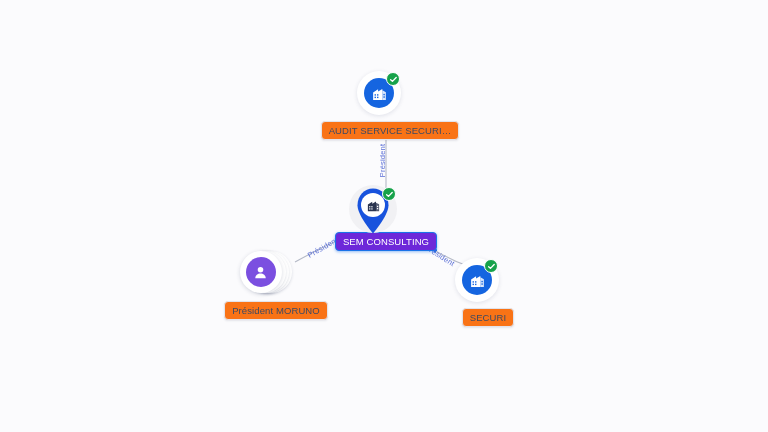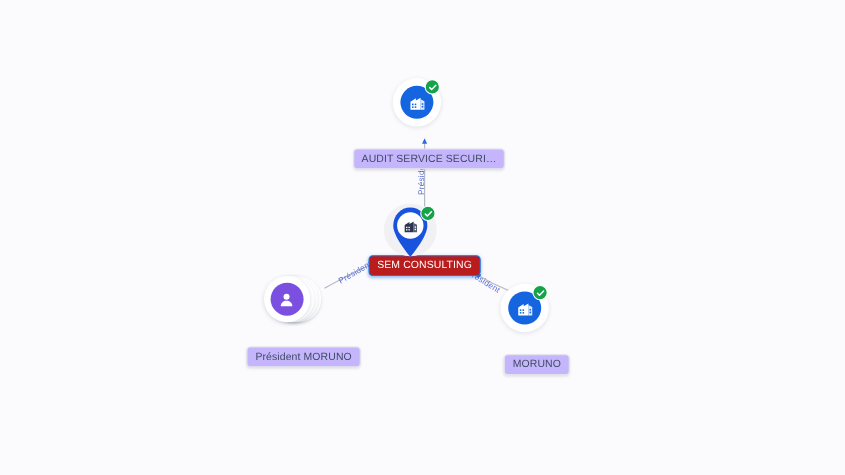--- a/index.html
+++ b/index.html
@@ -35,35 +35,35 @@
   
   .node {
     position: absolute;
     display: flex;
     flex-direction: column;
     align-items: center;
     width: 0;
   }
 
   .node-label {
-    margin-top: 20px;
+    margin-top: 6px;
     white-space: nowrap;
     font-size: 9.5px;
     letter-spacing: 0.1px;
     color: #3d4a63;
-    background: #c4b5fd;
+    background: #f97316;
     border: 1px solid #e2e3ea;
     border-radius: 4px;
     padding: 3px 7px 3px 7px;
     box-shadow: 0 1px 2px rgba(30, 40, 70, 0.10);
     line-height: 11px;
   }
 
   .node-label.selected {
-    background: #b91c1c;
+    background: #6d28d9;
     border-color: #1a73e8;
     color: #ffffff;
     font-weight: normal;
     box-shadow: 0 1px 3px rgba(26, 115, 232, 0.45);
   }
 
   
   .circle-node-art {
     position: relative;
     width: 44px;
@@ -311,16 +311,16 @@
           <rect x="17.5" y="12.5" width="2" height="2" fill="#1565e0"></rect>
           <rect x="17.5" y="16" width="2" height="2" fill="#1565e0"></rect>
         </svg>
       </div>
       <div class="check-badge">
         <svg width="9" height="9" viewBox="0 0 12 12" aria-hidden="true">
           <path d="M2.2 6.2 L4.6 8.5 L9.6 3.4" stroke="#ffffff" stroke-width="1.8" fill="none" stroke-linecap="round" stroke-linejoin="round"></path>
         </svg>
       </div>
     </div>
-    <div class="node-label" style="margin-left:0;">MORUNO</div>
+    <div class="node-label" style="margin-left:0;">SECURI</div>
   </div>
 
 </div>
 
 </body></html>

